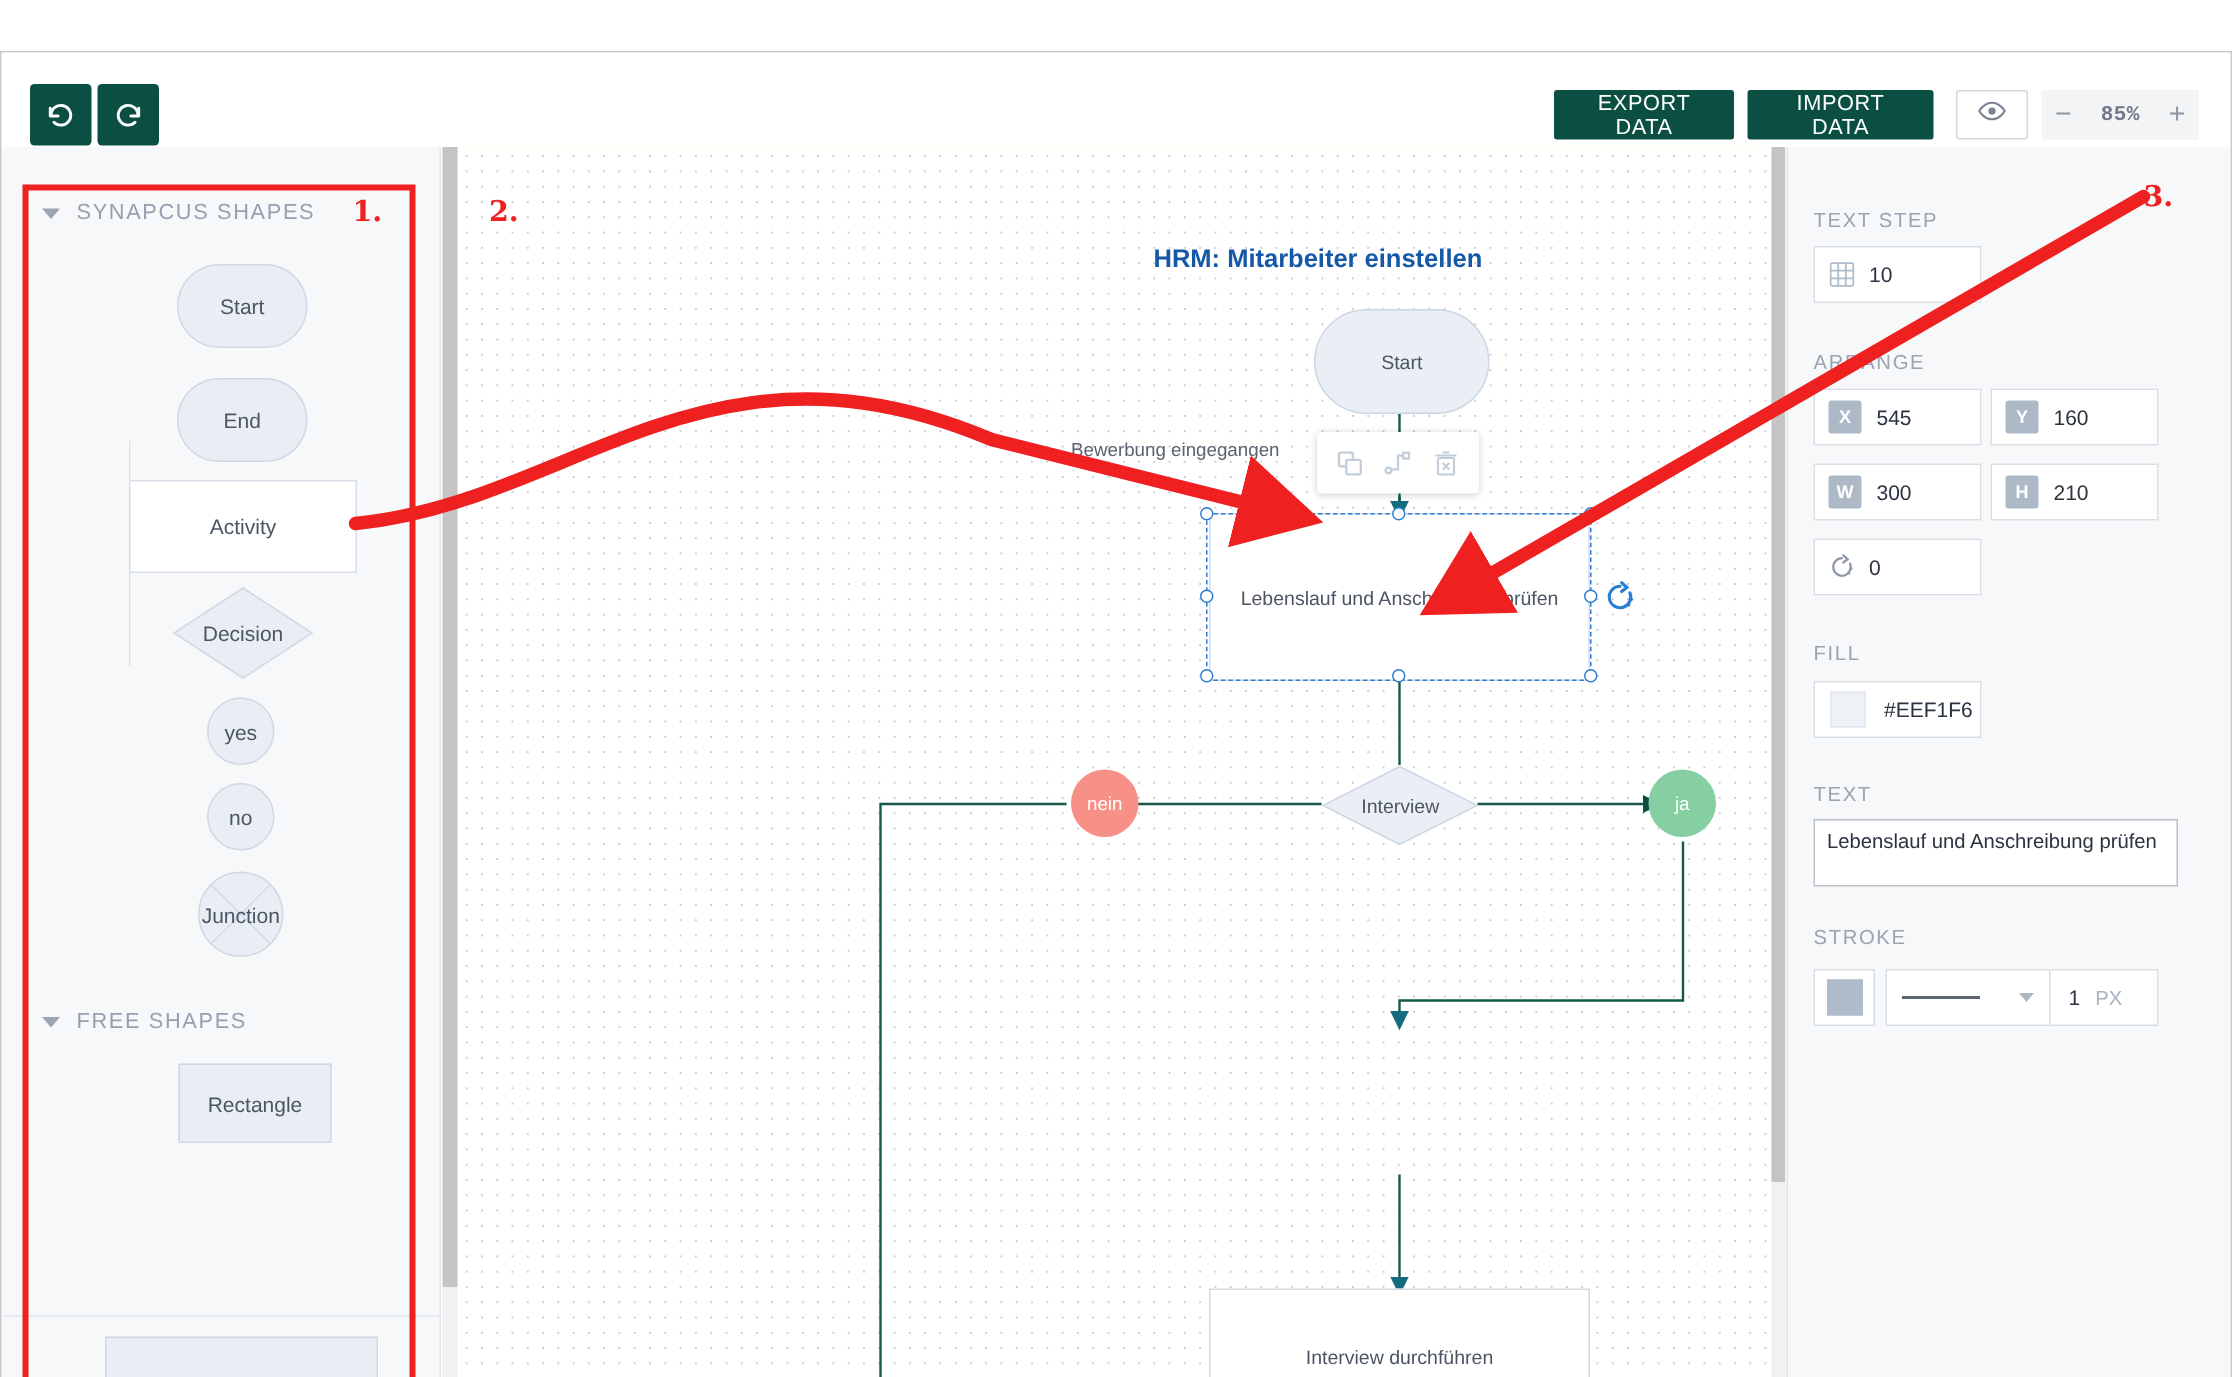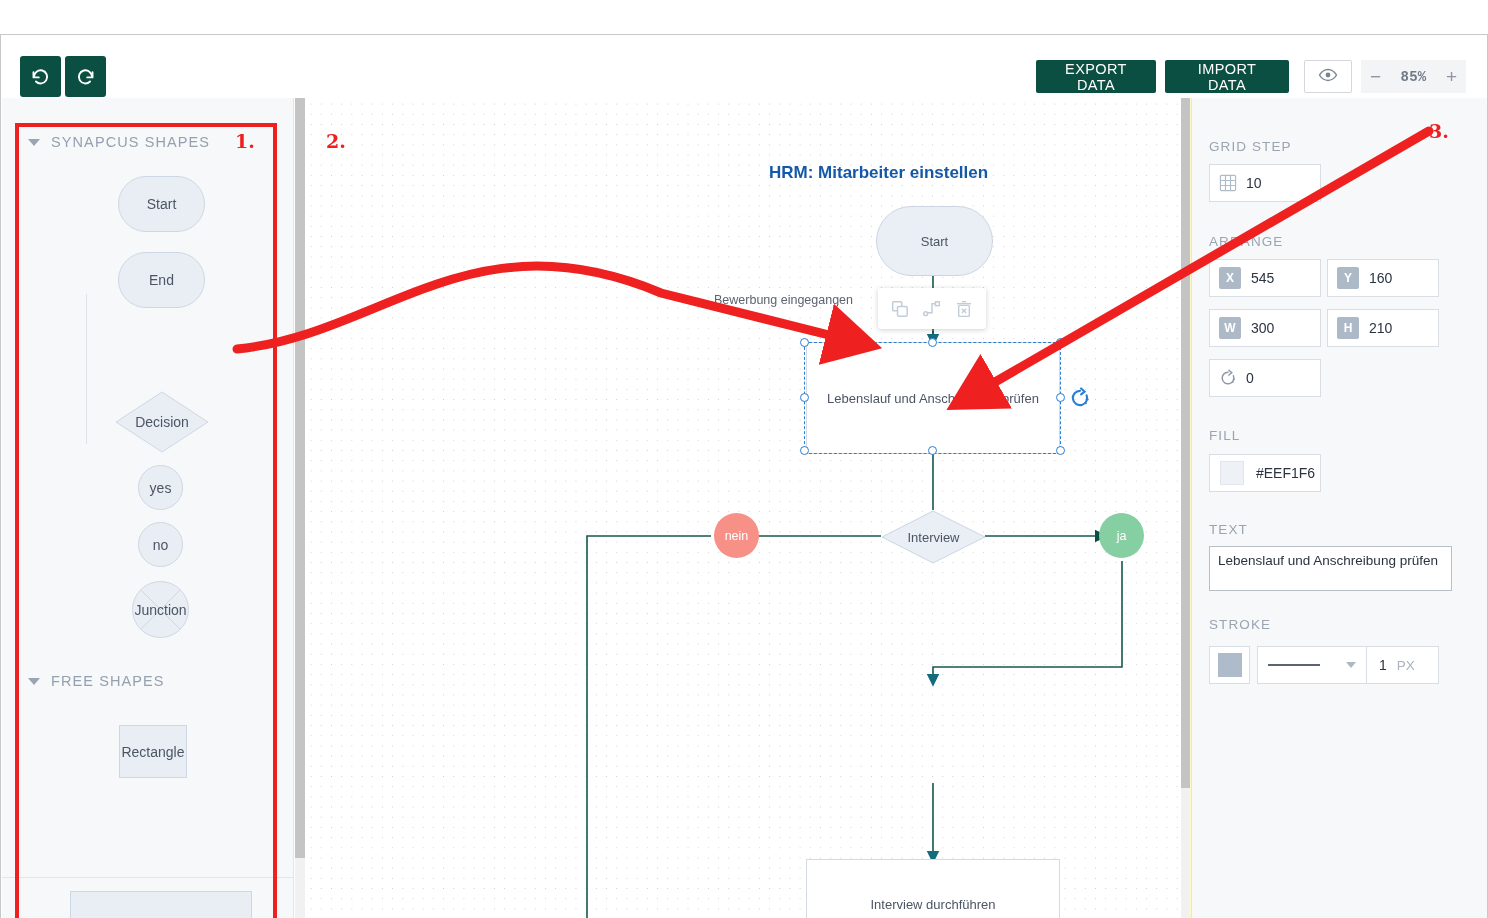--- a/index.html
+++ b/index.html
@@ -370,20 +370,23 @@
     <div id="sidebar-grouprule"></div>
 
     <div class="shape pill" style="left:116px; top:78px; width:87px; height:56px;">
       <span>Start</span>
     </div>
 
     <div class="shape pill" style="left:116px; top:154px; width:87px; height:56px;">
       <span>End</span>
     </div>
 
+    <div class="shape plain-white" style="left:84px; top:222px; width:152px; height:62px;">
+      <span>Activity</span>
+    </div>
 
     <div class="shape diamond-wrap" style="left:113px; top:293px; width:94px; height:62px;">
       <svg class="diamond-svg" width="94" height="62">
         <polygon points="47,1 93,31 47,61 1,31" fill="#e9eef5" stroke="#ced8e4" stroke-width="1"></polygon>
       </svg>
       <span class="diamond-label">Decision</span>
     </div>
 
     <div class="shape circle" style="left:136px; top:367px; width:45px; height:45px;">
       <span>yes</span>
@@ -399,21 +402,21 @@
         <line x1="48" y1="9" x2="9" y2="48" stroke="#ced8e4" stroke-width="1"></line>
       </svg>
       <span class="diamond-label">Junction</span>
     </div>
 
     <div class="section-head" style="top:575px;">
       <span class="caret"></span>
       <span>FREE SHAPES</span>
     </div>
 
-    <div class="shape" style="left:117px; top:627px; width:68px; height:53px;">
+    <div class="shape" style="left:117px; top:611px; width:102px; height:53px;">
       <span>Rectangle</span>
     </div>
 
     <div id="divider-sidebar"></div>
 
     <div class="shape" style="left:68px; top:793px; width:182px; height:75px;justify-content:flex-end;">
       <span>Process</span>
     </div>
   </div>
 
@@ -531,21 +534,21 @@
       </svg>
     </span>
   </div>
 
   <div id="props-scrollbar">
     <div id="props-scroll-thumb"></div>
   </div>
 
   <div id="props">
 
-    <div class="prop-label" style="top:41px;">GRID STEP</div>
+    <div class="prop-label" style="top:41px;">TEXT STEP</div>
     <div class="field" style="left:17px; top:66px; width:112px; height:38px;">
       <span class="icoslot">
         <svg width="18" height="18" viewBox="0 0 20 20" fill="none" stroke="#aebbcb" stroke-width="1.3">
           <rect x="1.6" y="1.6" width="16.8" height="16.8" rx="1.2"></rect>
           <path d="M7.2 1.6 V18.4 M12.8 1.6 V18.4 M1.6 7.2 H18.4 M1.6 12.8 H18.4"></path>
         </svg>
       </span>
       <span class="txt">10</span>
     </div>
 

